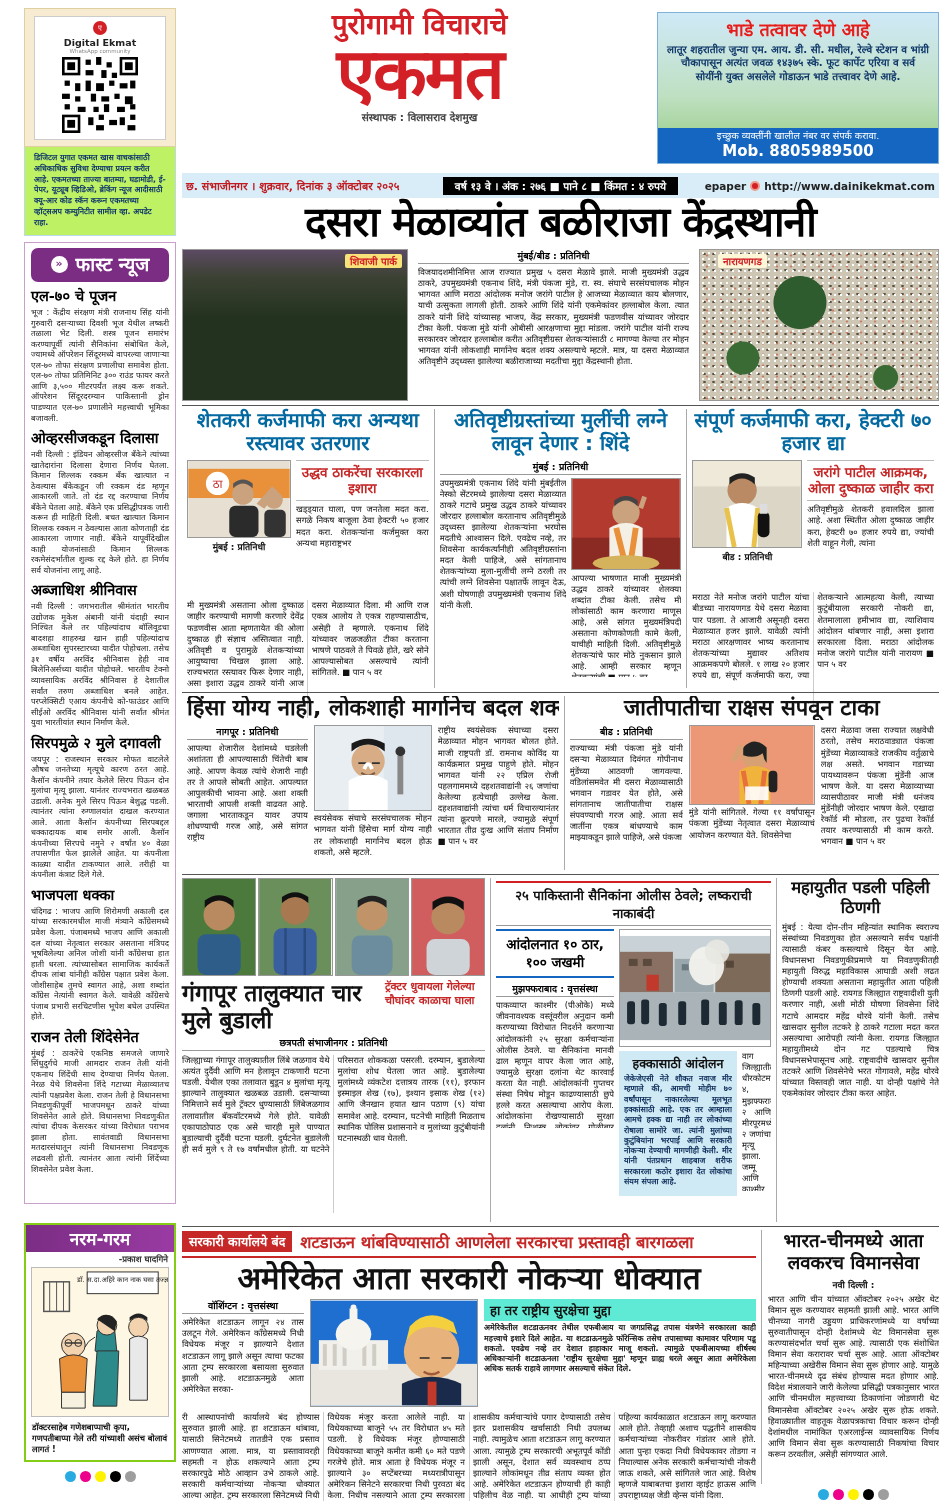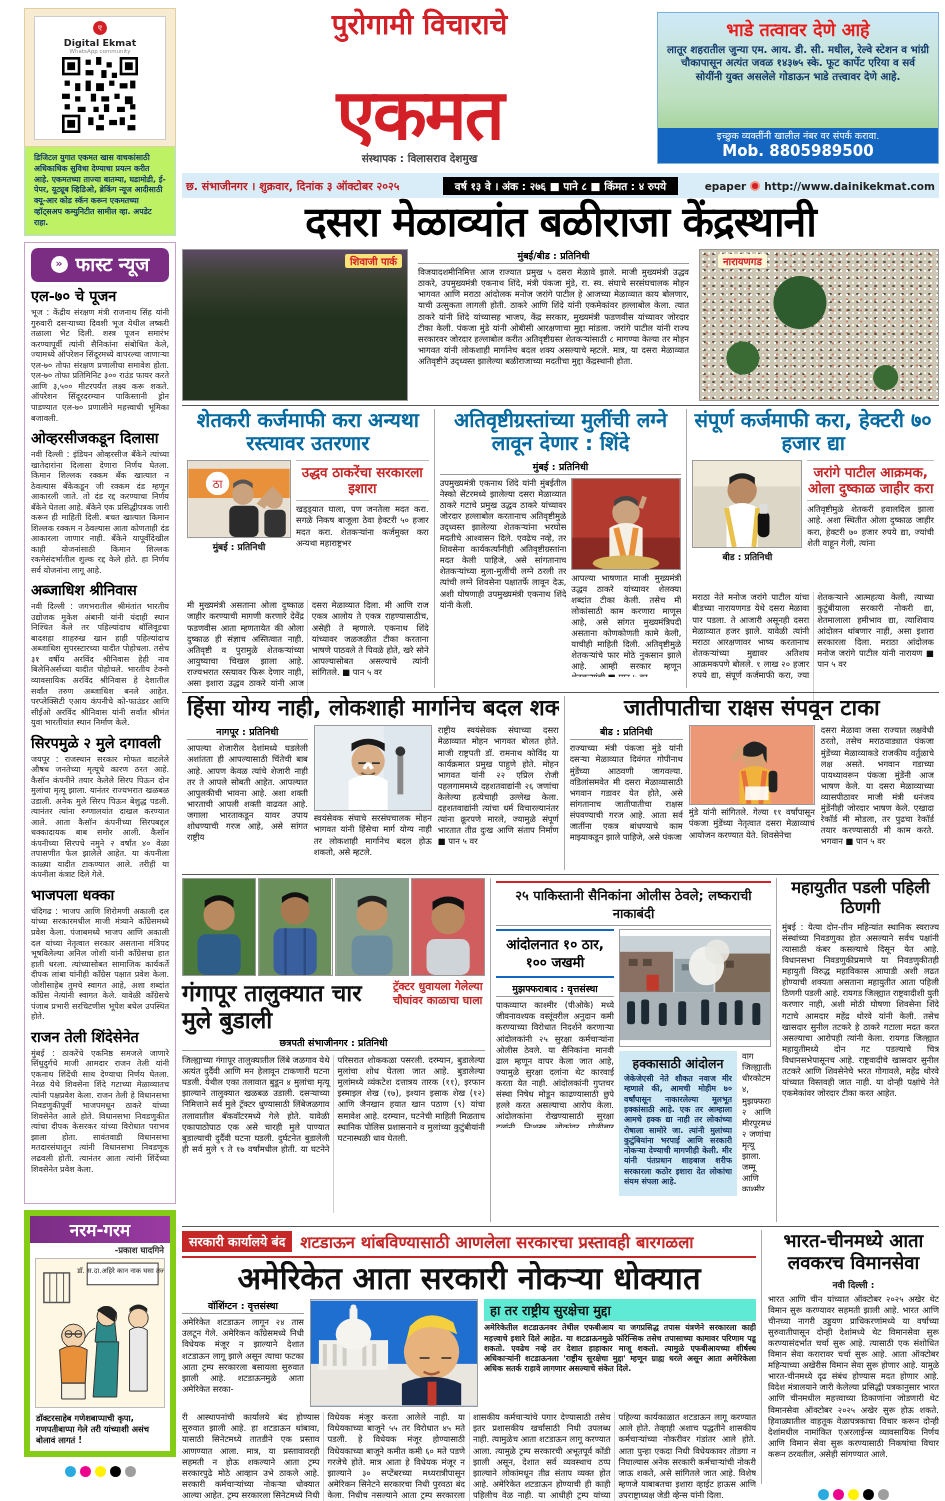--- a/index.html
+++ b/index.html
@@ -15,32 +15,32 @@
 .qr-brand{font-size:9.5px;font-weight:bold;color:#222;}
 .qr-comm{font-size:5.5px;color:#888;margin-bottom:3px;}
 .qr-svg{display:block;margin:0 auto;}
 .qr-text{background:#bef264;padding:6px 9px 7px 9px;font-size:7.8px;line-height:1.38;color:#123a6b;font-weight:bold;text-align:left;border:1px solid #bcd9ec;border-top:none;}
 .fastnews{border:1.5px solid #c9a0c9;margin-top:6px;padding:5px 6px;height:962px;overflow:hidden;}
 .fn-head{background:#7b2d84;border-radius:7px;color:#fff;font-weight:bold;font-size:19px;text-align:center;padding:3px 0 5px 0;display:flex;align-items:center;justify-content:center;gap:8px;}
 .fn-chev{width:17px;height:17px;border-radius:50%;background:#fff;color:#7b2d84;font-size:11px;line-height:15px;font-weight:900;text-align:center;}
 .fn-item{margin-top:7px;}
 .fn-title{font-size:14.5px;font-weight:bold;color:#000;line-height:1.1;margin-bottom:3px;}
 .fn-body{font-size:8.05px;line-height:1.31;text-align:justify;color:#222;}
-.naram{border:6px solid #84cc16;margin-top:6px;}
+.naram{border:2px solid #84cc16;margin-top:19px;}
 .naram-head{background:linear-gradient(90deg,#7b2d84,#9a3ba3);color:#fff;font-weight:bold;font-size:17px;text-align:center;padding:2px 0;}
 .naram-by{font-size:8.5px;font-weight:bold;text-align:right;padding:1px 6px;color:#333;}
 .cartoon{margin:2px 5px;border:1px solid #bbb;background:#fdf7e3;height:150px;}
 .naram-cap{font-size:8.3px;font-weight:bold;padding:3px 6px 5px 6px;line-height:1.3;color:#111;}
 .dots{display:flex;gap:4px;justify-content:center;padding:9px 0;}
 .dot{width:11px;height:11px;border-radius:50%;}
 
 .header-row{display:flex;height:162px;}
 .masthead{flex:1;text-align:center;padding-top:2px;}
 .tagline{color:#d32027;font-weight:bold;font-size:28px;line-height:1.05;}
-.title-big{color:#d32027;font-weight:900;font-size:70px;line-height:1.0;letter-spacing:-2px;margin-top:41px;}
+.title-big{color:#d32027;font-weight:900;font-size:70px;line-height:1.0;letter-spacing:-2px;}
 .founder{font-size:10.5px;font-weight:bold;color:#444;margin-top:1px;}
 .ad-box{width:282px;flex-shrink:0;border:1px solid #7fb2d9;background:linear-gradient(180deg,#cfe9f7 0%,#bfe0c2 55%,#8fc979 100%);position:relative;height:152px;margin-top:4px;}
 .ad-title{color:#e0201f;font-weight:900;font-size:18px;text-align:center;padding-top:4px;text-shadow:0 0 1px #fff;}
 .ad-body{color:#123a6b;font-weight:bold;font-size:10.3px;line-height:1.3;text-align:center;padding:2px 8px;}
 .ad-foot{position:absolute;left:0;right:0;bottom:0;background:#1566c0;color:#fff;text-align:center;padding:1px 0 3px 0;}
 .ad-contact{font-size:9.5px;}
 .ad-mob{font-size:15px;font-weight:900;}
 .date-strip{background:#d8edf8;display:flex;align-items:center;height:25px;margin-top:3px;padding:0 4px;}
 .ds-left{color:#c01d22;font-weight:bold;font-size:11px;flex:1;}
 .ds-issue{background:#000;color:#fff;font-weight:bold;font-size:10.5px;padding:2px 12px;}
@@ -76,21 +76,21 @@
 .trio{display:flex;gap:6px;}
 .trio .c{flex:1;min-width:0;}
 .trio .pc{width:118px;flex-shrink:0;}
 .row4{display:flex;margin-top:4px;height:348px;}
 .r4a{width:308px;flex-shrink:0;padding-right:5px;}
 .r4b{flex:1;min-width:0;border-left:1px solid #aaa;border-right:1px solid #aaa;padding:0 5px;}
 .r4c{width:162px;flex-shrink:0;padding-left:5px;}
 .kids{display:flex;gap:2px;height:98px;}
 .kid{flex:1;position:relative;overflow:hidden;border:1px solid #999;}
 .kid svg{width:100%;height:100%;}
-.drown-head-row{display:flex;margin:4px 0 3px 0;}
+.drown-head-row{display:flex;margin:4px 8px 3px 0;}
 .drown-h{font-size:23px;font-weight:900;line-height:1.15;flex:1;}
 .drown-red{width:92px;color:#c62828;font-weight:bold;font-size:11px;line-height:1.25;}
 .kash-h{font-size:29px;font-weight:900;text-align:center;line-height:1.1;}
 .kash-rule{border-top:2.5px solid #d32027;margin:3px 0;}
 .kash-sub{font-size:13px;font-weight:bold;text-align:center;border-bottom:1px solid #999;padding-bottom:3px;margin-bottom:3px;}
 .kash-row{display:flex;gap:5px;}
 .kash-left{width:118px;flex-shrink:0;}
 .casual-box{border-top:2px solid #1566c0;border-bottom:2px solid #1566c0;color:#000;font-weight:900;font-size:13.5px;text-align:center;padding:5px 0;margin-bottom:4px;line-height:1.3;}
 .bluebox{background:#cfe9f5;padding:4px 5px;}
 .bluebox .bb-title{font-weight:900;font-size:12.5px;text-align:center;margin-bottom:2px;}

